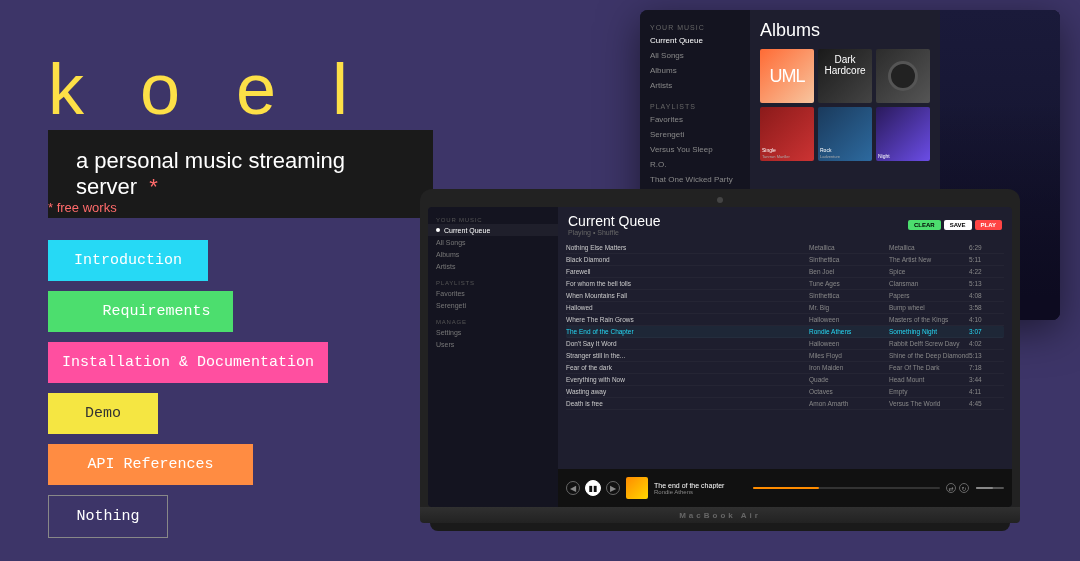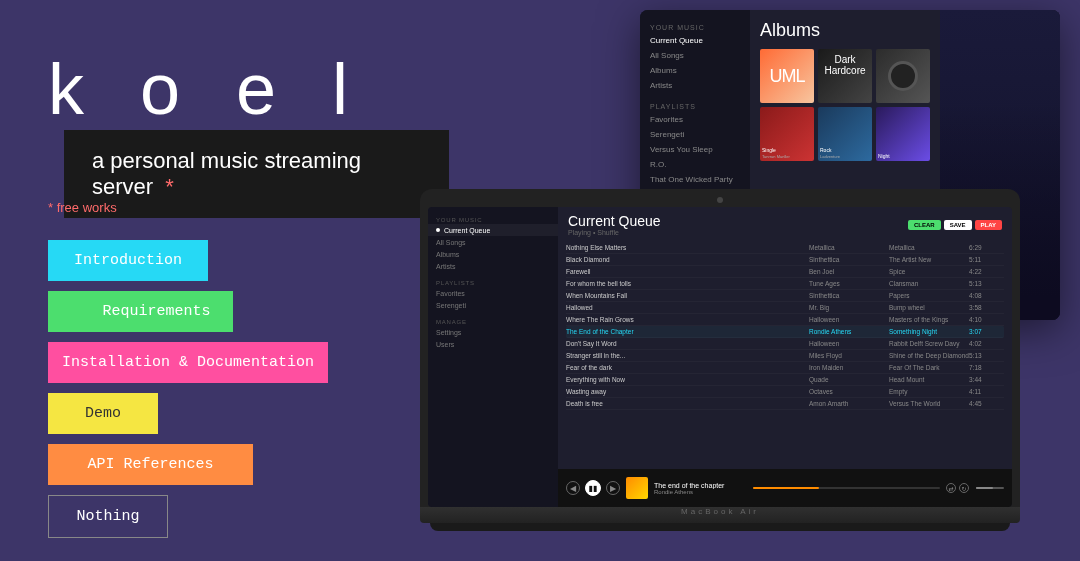--- a/index.html
+++ b/index.html
@@ -22,29 +22,29 @@
       height: 100%;
     }
 
     
     .koel-title {
       position: absolute;
       top: 48px;
       left: 0;
       font-size: 72px;
       font-weight: 200;
-      color: #ffffff;
+      color: #fde047;
       letter-spacing: 18px;
     }
 
     
     .tagline-box {
       position: absolute;
       top: 130px;
-      left: 16px;
+      left: 0;
       background: #1a1a1a;
       padding: 18px 28px;
       width: 385px;
     }
 
     .tagline-text {
       font-size: 22px;
       color: white;
       font-weight: 300;
     }
@@ -423,21 +423,23 @@
       height: 100%;
       background: #ff8c00;
       border-radius: 1px;
     }
 
     .laptop-base {
       height: 16px;
       background: linear-gradient(to bottom, #303030, #222);
       border-radius: 0 0 4px 4px;
       display: flex;
+      align-items: center;
       justify-content: center;
+      font-weight: bold;
     }
 
     .macbook-label {
       font-size: 8px;
       color: #666;
       letter-spacing: 3px;
     }
 
     .laptop-bottom {
       height: 8px;

